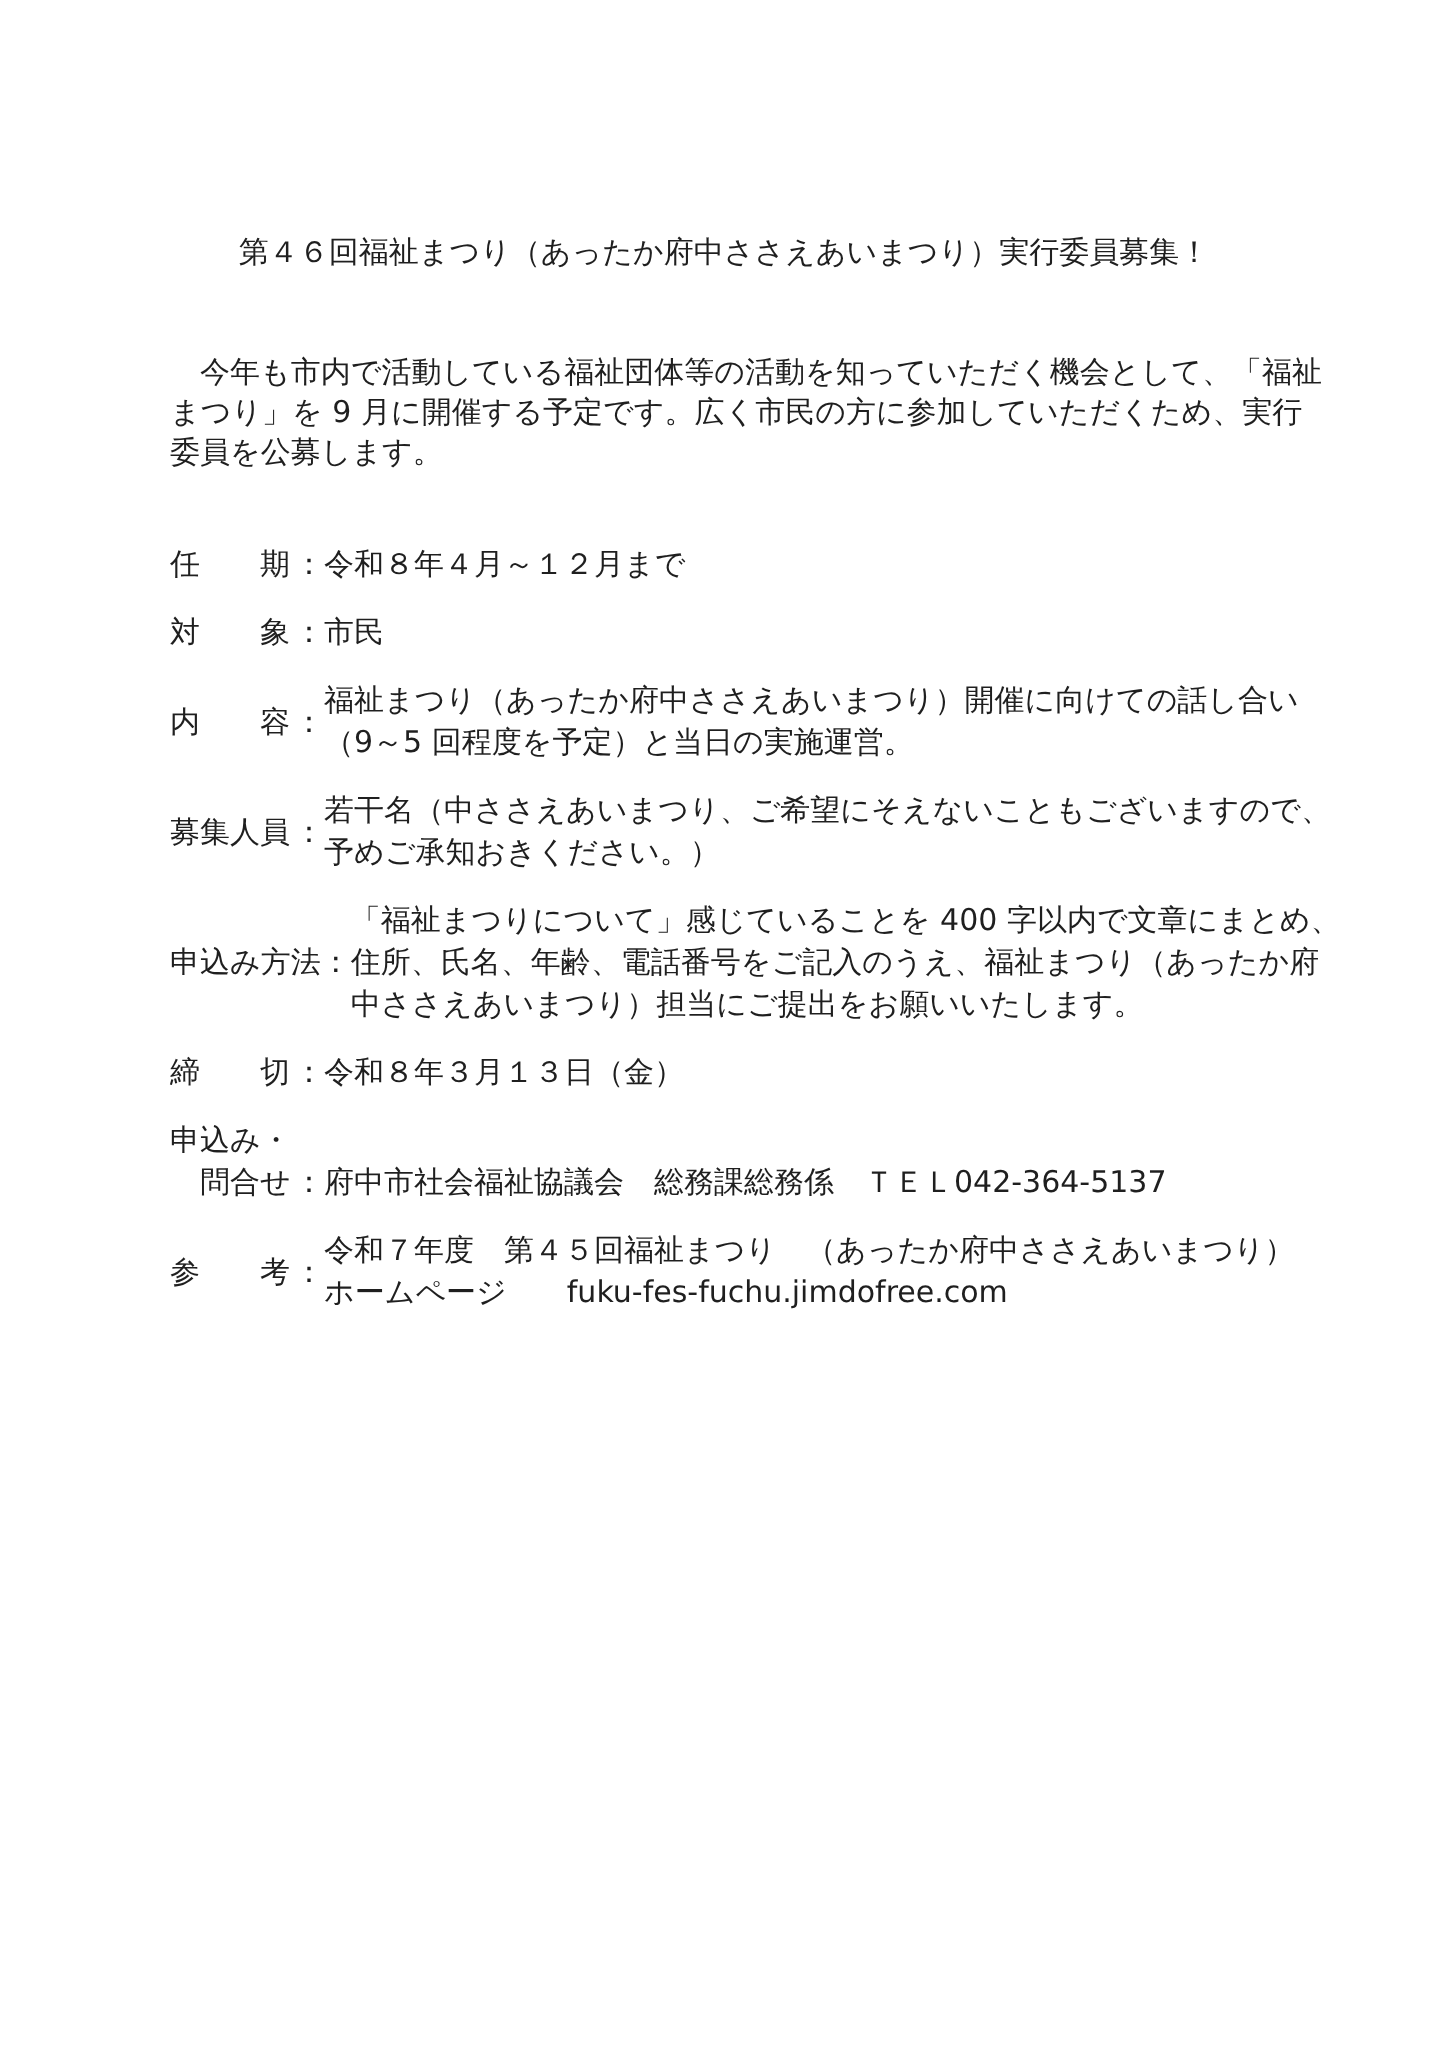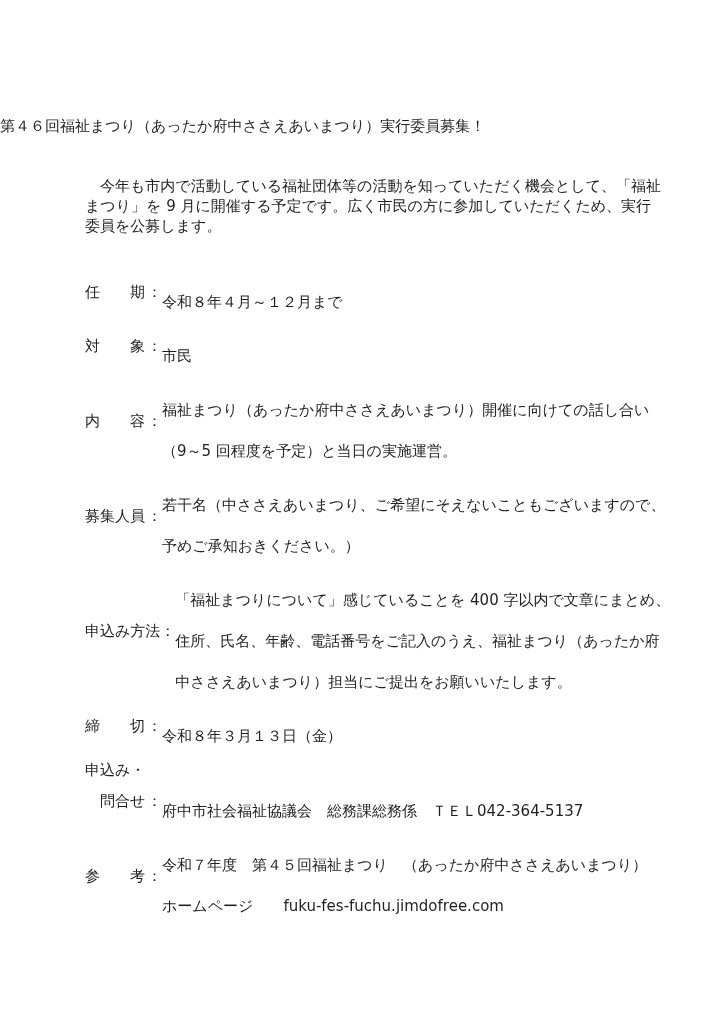--- a/index.html
+++ b/index.html
@@ -16,21 +16,21 @@
     overflow: hidden;
     font-family: "DejaVu Sans", "Liberation Sans", sans-serif;
     font-size: 15px;
     color: #1f1f1f;
   }
   .doc-title {
     position: absolute;
     top: 116px;
     left: 0;
     width: 100%;
-    text-align: left;
+    text-align: center;
     white-space: pre;
     line-height: 21px;
   }
   .intro {
     position: absolute;
     top: 176px;
     left: 85px;
     line-height: 20px;
   }
   .intro .iline {
@@ -53,21 +53,20 @@
     min-width: 62px;
     white-space: pre;
     flex-shrink: 0;
   }
   .colon {
     white-space: pre;
     flex-shrink: 0;
   }
   .values .vline {
     white-space: pre;
-    margin-top: 20px;
   }
 </style>
 </head>
 <body>
 
 <div class="page">
 
   <div class="doc-title">第４６回福祉まつり（あったか府中ささえあいまつり）実行委員募集！</div>
 
   <div class="intro">

